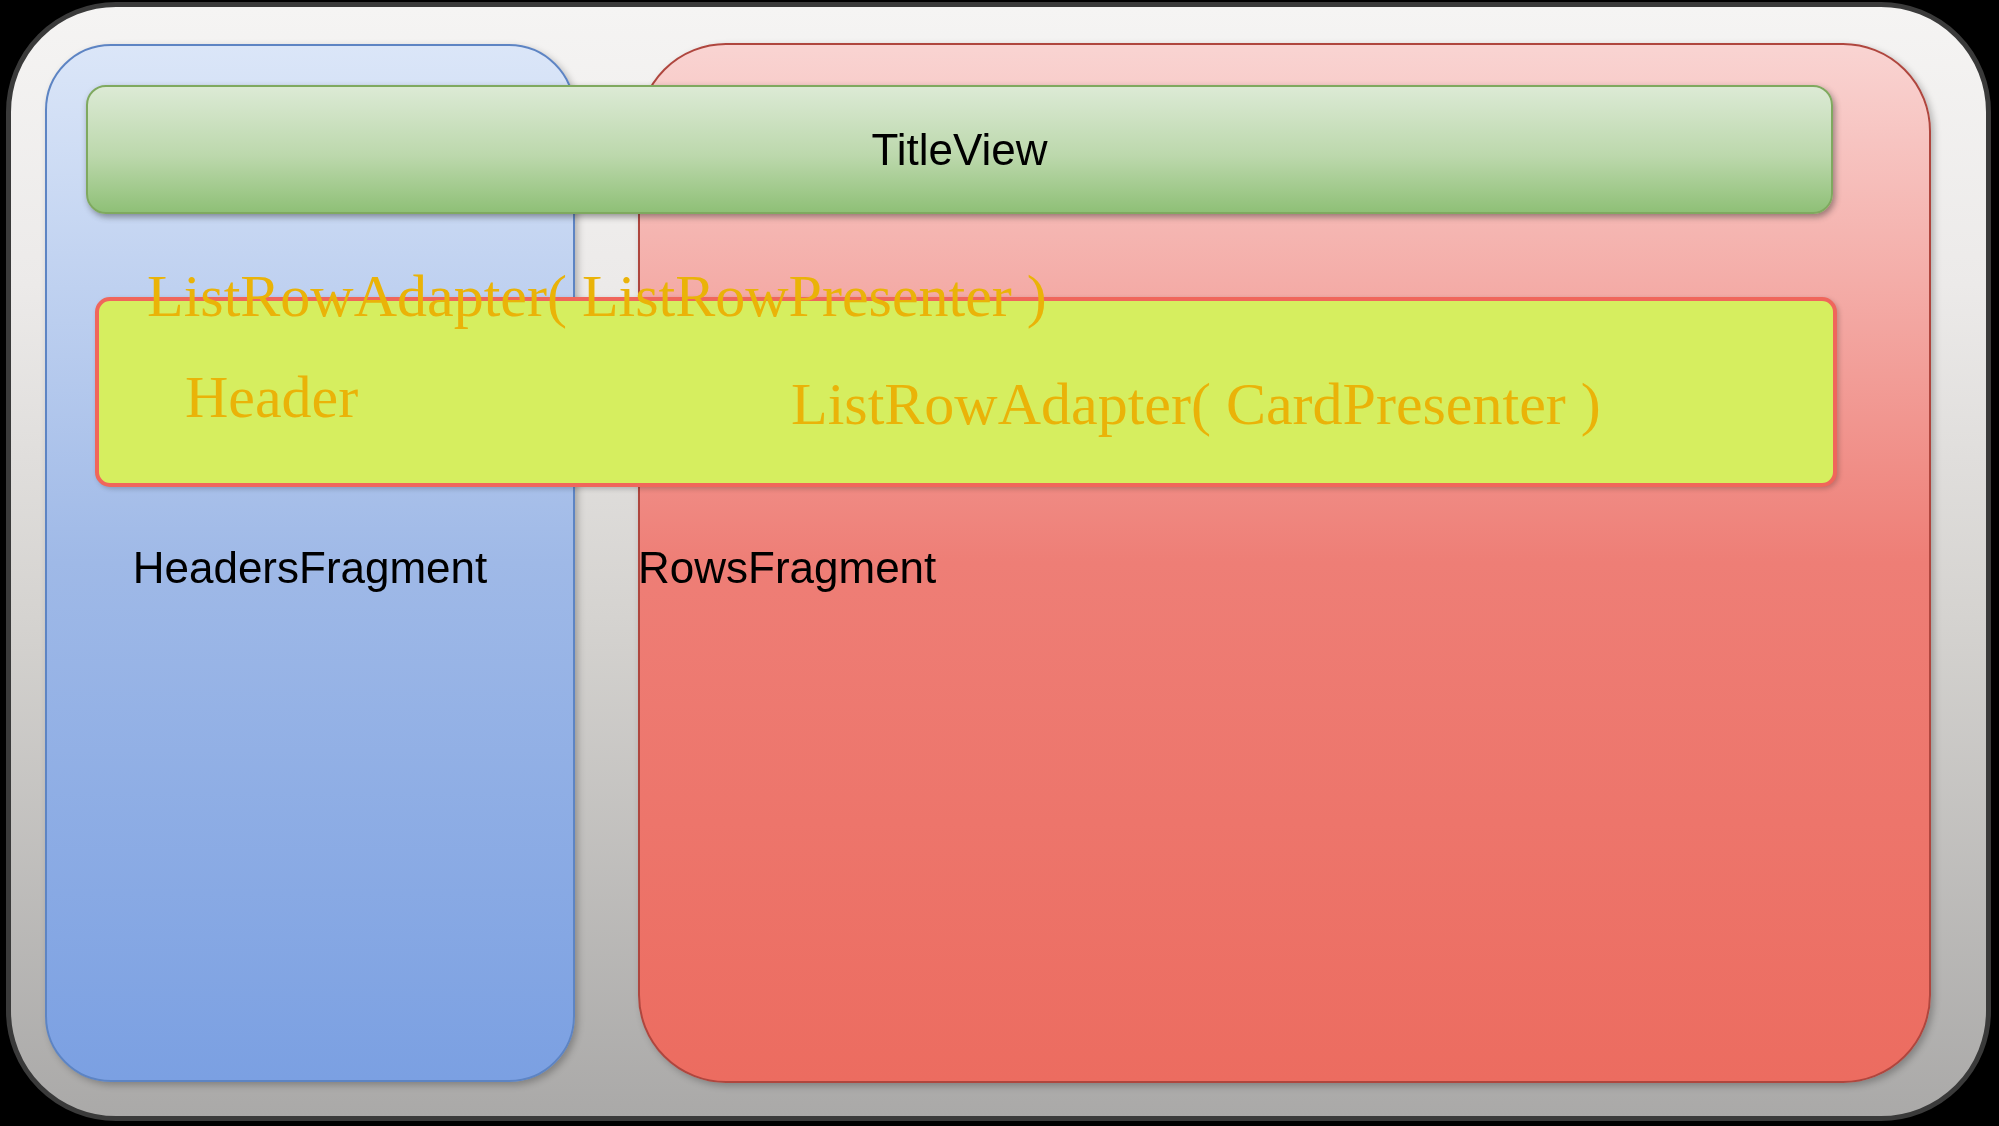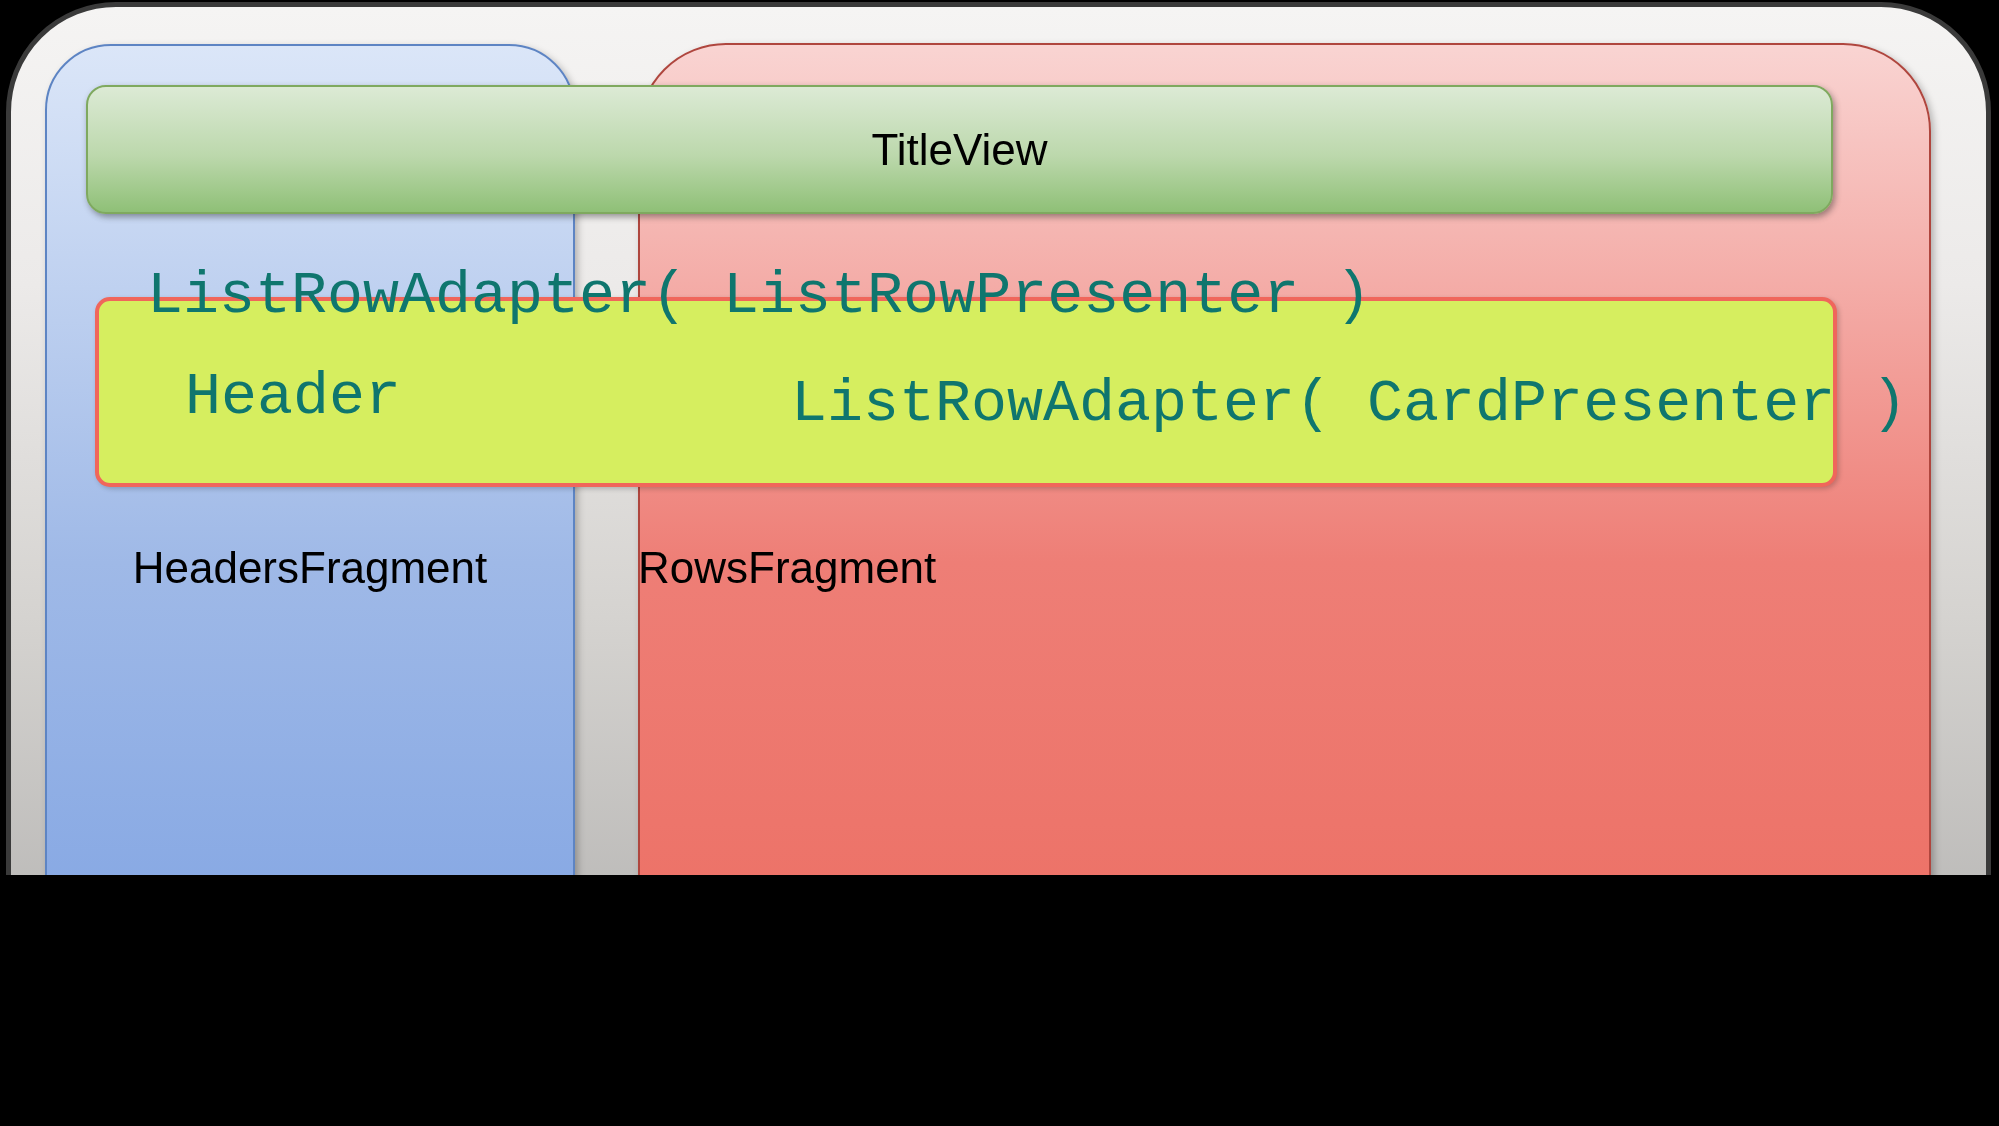--- a/index.html
+++ b/index.html
@@ -4,21 +4,21 @@
 <style>
   html, body {
     margin: 0;
     padding: 0;
     background: #000000;
     font-family: "Liberation Sans", sans-serif;
   }
   #stage {
     position: relative;
     width: 1999px;
-    height: 875px;
+    height: 1126px;
     background: #000000;
     overflow: hidden;
   }
   .abs { position: absolute; box-sizing: border-box; }
 
   
   #frame {
     left: 6px; top: 2px;
     width: 1985px; height: 1119px;
     border-radius: 110px;
@@ -71,24 +71,24 @@
   #adapter-row-box {
     left: 95px; top: 297px;
     width: 1742px; height: 190px;
     border-radius: 15px;
     border: 4px solid #f0665b;
     background: #d6ee5f;
     box-shadow: 2px 2px 5px rgba(0,0,0,0.2);
   }
 
   .big-text {
-    font-family: Liberation Mono, monospace;
+    font-family: Liberation Serif, serif;
     font-size: 60px;
     line-height: 1;
-    color: #0f766e;
+    color: #eab308;
     white-space: nowrap;
     text-align: center;
   }
   #list-row-adapter-text { left: 147px; top: 266px; }
   #header-label          { left: 185px; top: 367px; }
   #card-adapter-label    { left: 791px; top: 374px; }
 
   #headers-fragment-label {
     left: 45px; top: 546px; width: 530px;
     text-align: center;

